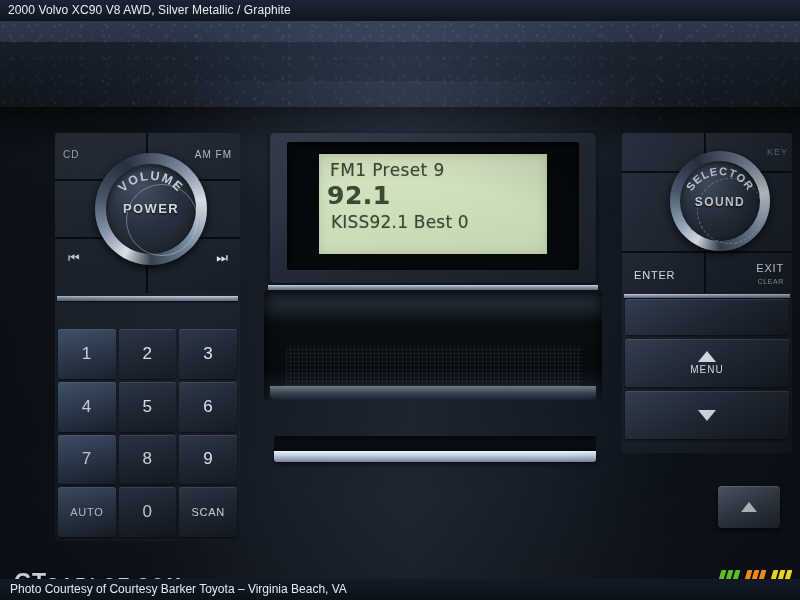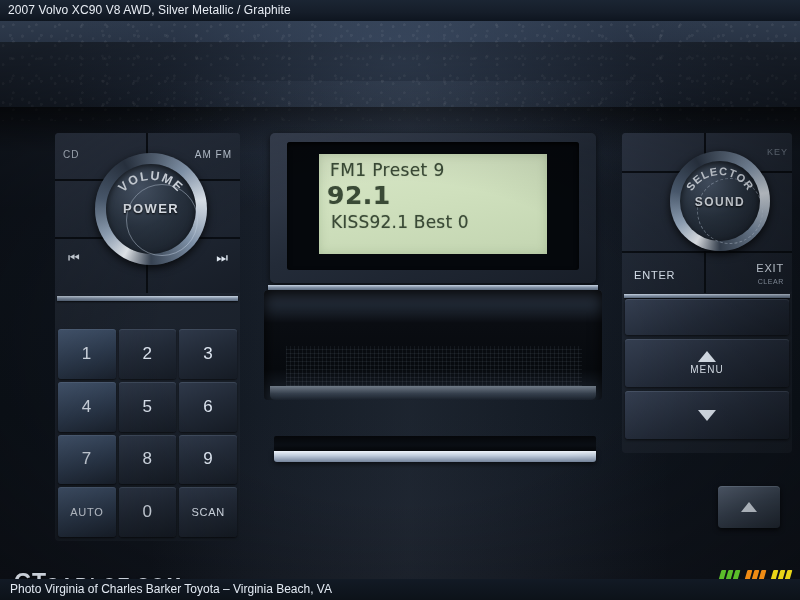--- a/index.html
+++ b/index.html
@@ -458,21 +458,21 @@
     pointer-events: none;
     z-index: 40;
   }
 </style>
 </head>
 <body>
 
 <div id="stage">
 
   <div class="header-bar">
-    <div class="header-title">2007 Volvo XC90 V8 AWD,  Silver Metallic / Graphite</div>
+    <div class="header-title">2000 Volvo XC90 V8 AWD,  Silver Metallic / Graphite</div>
   </div>
 
   <div class="photo">
 
     <div class="dash-grain"></div>
     <div class="dash-shadow"></div>
     <div class="console-sheen"></div>
 
     <div class="panel" id="left-panel">
 
@@ -634,16 +634,16 @@
           <div class="bar" style="background: rgb(232, 213, 24);"></div>
           <div class="bar" style="background: rgb(232, 213, 24);"></div>
           <div class="bar" style="background: rgb(232, 213, 24);"></div>
         </div>
       </div>
 
     <div class="vignette"></div>
   </div>
 
   <div id="footer-bar">
-    <div id="footer-text">Photo Virginia of Charles Barker Toyota – Virginia Beach, VA</div>
+    <div id="footer-text">Photo Courtesy of Courtesy Barker Toyota – Virginia Beach, VA</div>
   </div>
 
 </div>
 
 </body></html>

